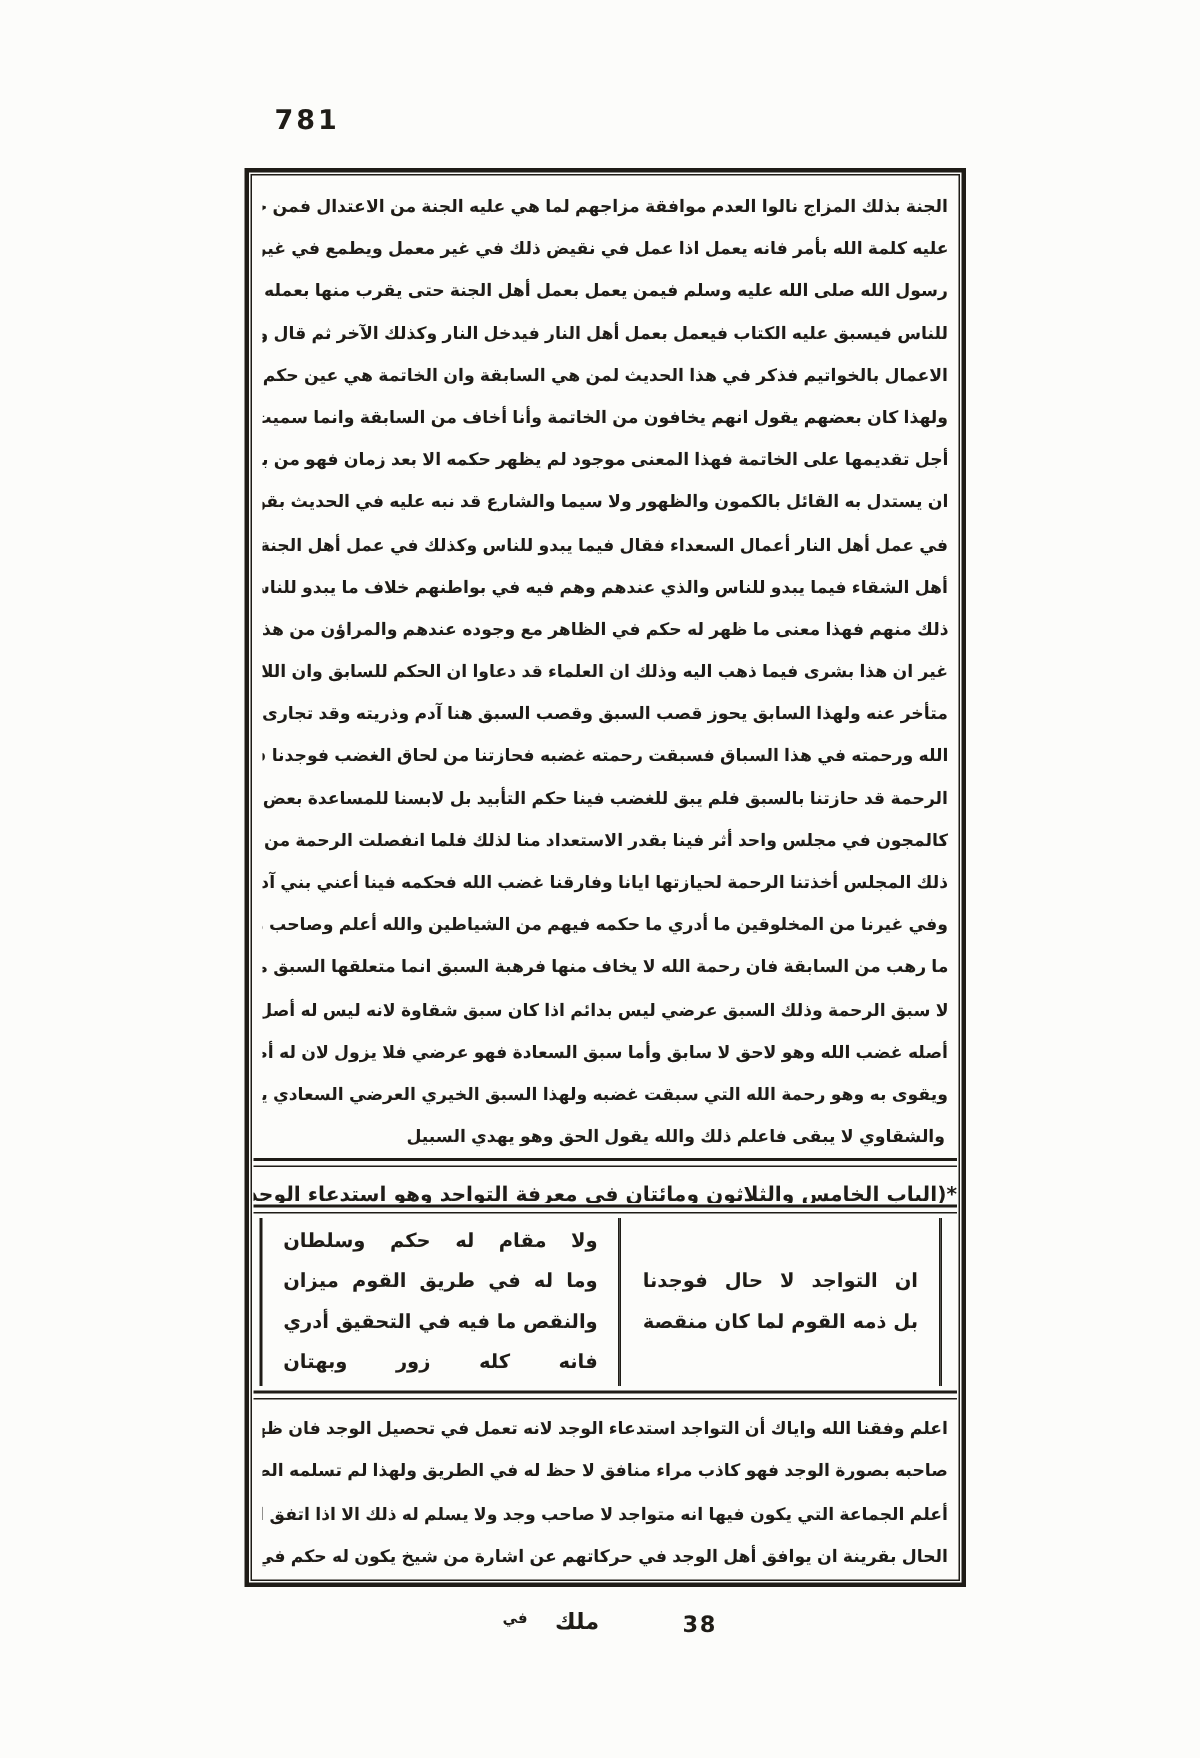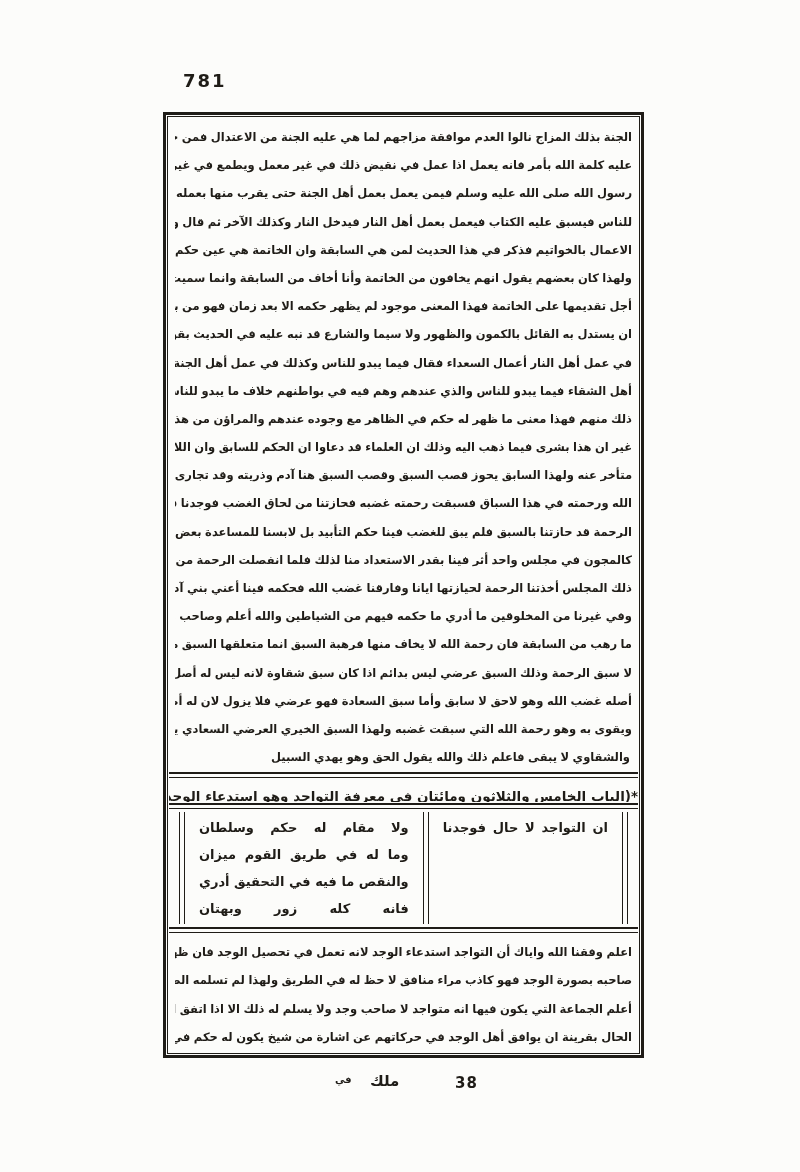--- a/index.html
+++ b/index.html
@@ -52,21 +52,21 @@
     height:34px;line-height:34px;text-align:center;
     font-size:13.5px;font-weight:bold;white-space:nowrap;overflow:hidden;
   }
   
   .poem{display:flex;align-items:stretch;height:116px;padding:2px 8px;}
   .vrule{
     width:4px;align-self:stretch;margin:0 2px;
     border-left:1.5px solid var(--ink);
     border-right:1.5px solid var(--ink);
   }
-  .poemcol{flex:1;display:flex;flex-direction:column;justify-content:space-between;padding:2px 0;}
+  .poemcol{flex:1;display:flex;flex-direction:column;justify-content:center;padding:2px 0;}
   .hemistich{
     height:27px;line-height:27px;
     font-size:13px;font-weight:bold;
     white-space:nowrap;overflow:hidden;
     text-align:justify;text-align-last:justify;
     padding:0 12px;
   }
   
   .mark{position:absolute;font-weight:bold;}
   .sig{top:1074px;left:455px;font-size:15px;letter-spacing:1px;}
@@ -110,20 +110,21 @@
     <div class="hrule"></div>
 
     <div class="heading">*(الباب الخامس والثلاثون ومائتان في معرفة التواجد وهو استدعاء الوجد)*</div>
 
     <div class="hrule"></div>
 
     <div class="poem">
       <div class="vrule"></div>
       <div class="poemcol">
         <div class="hemistich">ان التواجد لا حال فوجدنا</div>
+        <div class="hemistich">بل ذمه القوم لما كان منقصة</div>
       </div>
       <div class="vrule"></div>
       <div class="poemcol">
         <div class="hemistich">ولا مقام له حكم وسلطان</div>
         <div class="hemistich">وما له في طريق القوم ميزان</div>
         <div class="hemistich">والنقص ما فيه في التحقيق أدري</div>
         <div class="hemistich">فانه كله زور وبهتان</div>
       </div>
       <div class="vrule"></div>
     </div>

